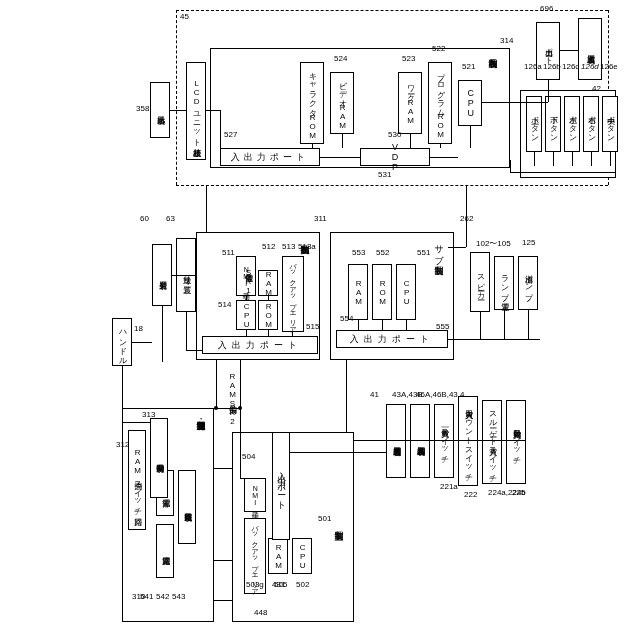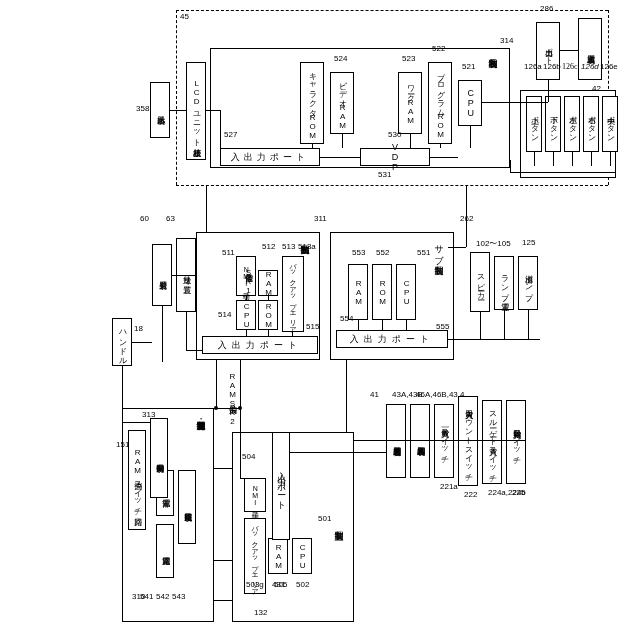--- a/index.html
+++ b/index.html
@@ -81,21 +81,21 @@
 
   <div class="box center" style="left:360px;top:148px;width:70px;height:18px;">
     <span style="font-size:9px;writing-mode:vertical-rl;text-orientation:upright;">VDP</span>
   </div>
   <div class="hnum" style="left:388px;top:130px;">530</div>
   <div class="hnum" style="left:378px;top:170px;">531</div>
 
   <div class="box center" style="left:536px;top:22px;width:24px;height:58px;">
     <span class="boxlabel s8">出力ポート</span>
   </div>
-  <div class="hnum" style="left:540px;top:4px;">286</div>
+  <div class="hnum" style="left:540px;top:4px;">696</div>
 
   <div class="box center" style="left:578px;top:18px;width:24px;height:62px;">
     <span class="boxlabel s8">溢出表示装置</span>
   </div>
   <div class="hnum" style="left:592px;top:84px;">42</div>
 
   <div class="box center" style="left:186px;top:62px;width:20px;height:98px;">
     <span class="boxlabel s8">LCDユニット接続基板</span>
   </div>
 
@@ -115,32 +115,32 @@
     <span class="boxlabel s8">左ボタン</span>
   </div>
   <div class="box center" style="left:583px;top:96px;width:16px;height:56px;">
     <span class="boxlabel s8">右ボタン</span>
   </div>
   <div class="box center" style="left:602px;top:96px;width:16px;height:56px;">
     <span class="boxlabel s8">中央ボタン</span>
   </div>
   <div class="hnum" style="left:524px;top:62px;">126a</div>
   <div class="hnum" style="left:543px;top:62px;">126b</div>
-  <div class="hnum" style="left:562px;top:62px;font-family:Liberation Serif, serif;">126c</div>
+  <div class="hnum" style="left:562px;top:62px;">126c</div>
   <div class="hnum" style="left:581px;top:62px;font-style:italic;">126d</div>
   <div class="hnum" style="left:600px;top:62px;">126e</div>
 
   <div class="box" style="left:196px;top:232px;width:124px;height:128px;"></div>
   <div class="vlabel" style="left:300px;top:238px;">払出制御装置</div>
   <div class="hnum" style="left:314px;top:214px;">311</div>
 
   <div class="box center" style="left:236px;top:300px;width:20px;height:30px;">
     <span class="boxlabel s8">CPU</span>
   </div>
-  <div class="hnum" style="left:218px;top:310px;">514</div>
+  <div class="hnum" style="left:218px;top:300px;">514</div>
 
   <div class="box center" style="left:258px;top:300px;width:20px;height:30px;">
     <span class="boxlabel s8">ROM</span>
   </div>
   <div class="hnum" style="left:262px;top:242px;">512</div>
 
   <div class="box center" style="left:258px;top:270px;width:20px;height:26px;">
     <span class="boxlabel s8">RAM</span>
   </div>
   <div class="hnum" style="left:282px;top:242px;">513</div>
@@ -226,33 +226,33 @@
   <div class="hnum" style="left:156px;top:592px;">542</div>
 
   <div class="box center" style="left:178px;top:470px;width:18px;height:74px;">
     <span class="boxlabel s8">停電監視回路</span>
   </div>
   <div class="hnum" style="left:172px;top:592px;">543</div>
 
   <div class="box center" style="left:128px;top:430px;width:18px;height:100px;">
     <span class="boxlabel s8">RAM消去スイッチ回路</span>
   </div>
-  <div class="hnum" style="left:116px;top:440px;">151</div>
+  <div class="hnum" style="left:116px;top:440px;">312</div>
 
   <div class="box center" style="left:150px;top:418px;width:18px;height:80px;">
     <span class="boxlabel s8">発射制御回路</span>
   </div>
   <div class="hnum" style="left:142px;top:410px;">313</div>
 
   <div class="vlabel small" style="left:228px;top:372px;">RAM消去信号SK2</div>
   <div class="vlabel small" style="left:244px;top:268px;">停電信号SK1</div>
 
   <div class="box" style="left:232px;top:432px;width:122px;height:190px;"></div>
   <div class="vlabel" style="left:334px;top:524px;">主制御装置</div>
-  <div class="hnum" style="left:254px;top:608px;">132</div>
+  <div class="hnum" style="left:254px;top:608px;">448</div>
   <div class="hnum" style="left:318px;top:514px;">501</div>
 
   <div class="box center" style="left:292px;top:538px;width:20px;height:36px;">
     <span class="boxlabel s8">CPU</span>
   </div>
   <div class="hnum" style="left:296px;top:580px;">502</div>
 
   <div class="box center" style="left:268px;top:538px;width:20px;height:36px;">
     <span class="boxlabel s8">RAM</span>
   </div>

